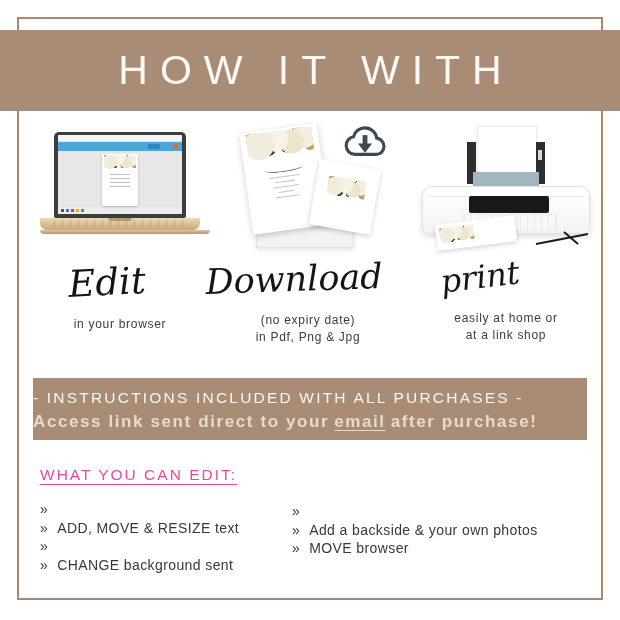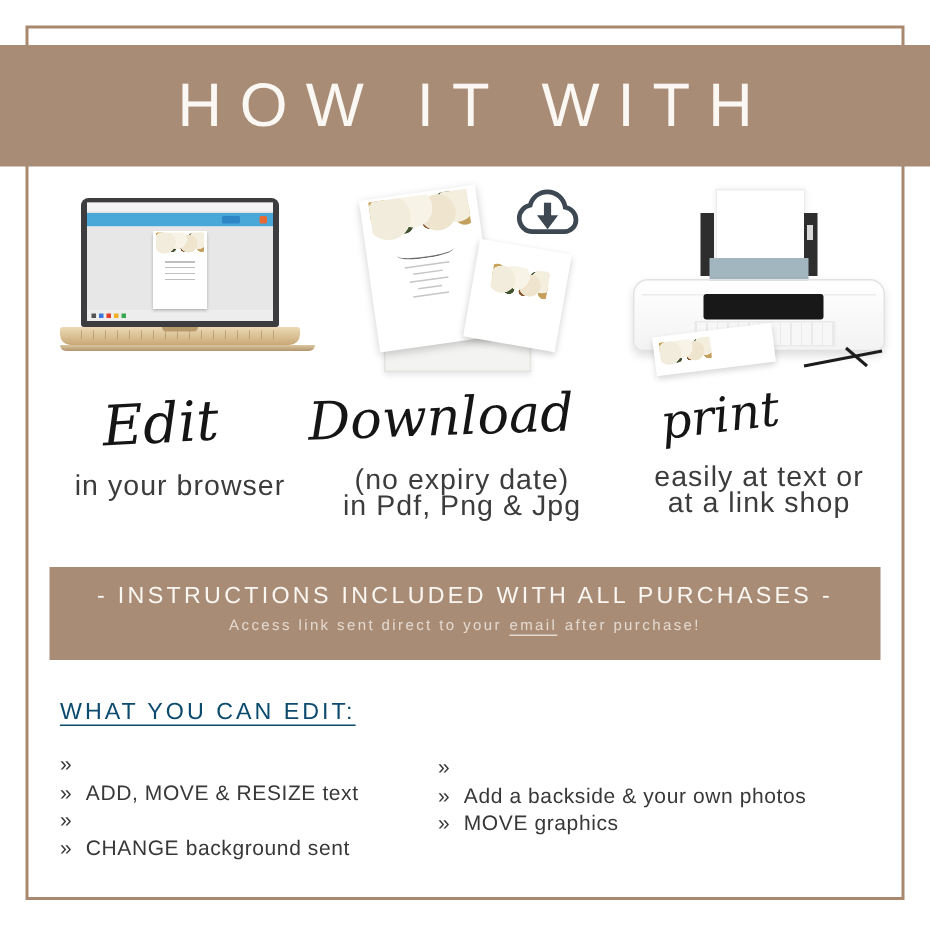--- a/index.html
+++ b/index.html
@@ -29,21 +29,21 @@
   .step.s2{left:216px;}
   .step.s3{left:410px;width:192px;}
   .art{height:122px;position:relative;}
   .script{
     font-family:"DejaVu Serif", serif;font-style:italic;
     color:#151515;height:58px;line-height:58px;
   }
   .s1 .script{font-size:37px;transform:translateX(-13px) rotate(-3deg);}
   .s2 .script{font-size:35px;transform:translateX(-14px) rotate(-2deg);}
   .s3 .script{font-size:32px;transform:translateX(-26px) rotate(-7deg);}
-  .caption{font-size:19px;line-height:17px;letter-spacing:0.7px;color:#3c3c3c;font-weight:300;margin-top:4px;}
+  .caption{font-size:12px;line-height:17px;letter-spacing:0.7px;color:#3c3c3c;font-weight:300;margin-top:4px;}
 
   
   .laptop{width:160px;margin:8px auto 0;}
   .lt-screen{width:132px;height:86px;margin:0 auto;background:#3d3d3f;border-radius:5px 5px 2px 2px;padding:3px 4px 4px;box-sizing:border-box;}
   .lt-display{width:100%;height:100%;background:#fff;display:flex;flex-direction:column;overflow:hidden;}
   .lt-tabbar{height:6px;background:#f4f4f4;border-bottom:1px solid #e2e2e2;}
   .lt-toolbar{height:9px;background:#49a8d8;position:relative;}
   .lt-toolbar::before{content:"";position:absolute;right:22px;top:2px;width:12px;height:5px;background:#2e86c5;border-radius:1px;}
   .lt-toolbar::after{content:"";position:absolute;right:4px;top:2px;width:5px;height:5px;background:#e86a32;border-radius:1px;}
   .lt-canvas{flex:1;background:#e7e7e7;position:relative;}
@@ -99,30 +99,30 @@
   .pr-body::before{content:"";position:absolute;left:5px;right:5px;top:9px;border-top:1px solid #ebebeb;}
   .pr-slot{position:absolute;left:47px;top:70px;width:80px;height:17px;background:#181818;border-radius:2px;}
   .pr-flap{position:absolute;left:41px;top:88px;width:92px;height:15px;background:#f7f7f7;border:1px solid #eaeaea;background-image:repeating-linear-gradient(90deg,#e9e9e9 0 1px, transparent 1px 7px);}
   .pr-sheet{position:absolute;left:14px;top:94px;width:80px;height:26px;background:#fff;transform:rotate(-7deg);box-shadow:0 2px 4px rgba(0,0,0,.16);}
   .pr-sheet .floral{position:absolute;left:4px;top:4px;width:34px;height:18px;}
   .pr-cable{position:absolute;right:0px;bottom:2px;width:56px;height:18px;}
 
   
   .inst-banner{
     position:absolute;left:33px;top:378px;width:554px;height:62px;
-    background:#a98c76;text-align:center;color:#faf6f1;
+    background:#a98c76;text-align:left;color:#faf6f1;
   }
   .inst-line1{font-size:15.5px;letter-spacing:2.2px;margin-top:11px;font-weight:300;}
-  .inst-line2{font-size:10px;letter-spacing:1.6px;margin-top:5px;color:#e6dacf;font-weight:400;}
+  .inst-line2{font-size:17px;letter-spacing:1.6px;margin-top:5px;color:#e6dacf;font-weight:700;}
   .email-link{text-decoration:underline;text-underline-offset:3px;margin:0 5px;color:#e6dacf;}
 
   
   .edit-heading{
     position:absolute;left:40px;top:466px;font-size:15.5px;letter-spacing:2px;
-    color:#0c4a6e;text-decoration:underline;text-underline-offset:4px;font-weight:400;
+    color:#ec4899;text-decoration:underline;text-underline-offset:4px;font-weight:400;
   }
   .edit-list{position:absolute;list-style:none;margin:0;padding:0;font-size:14px;color:#383838;}
   .edit-list li{display:flex;gap:9px;line-height:18px;margin-bottom:0.5px;letter-spacing:0.4px;font-weight:300;}
   .edit-list .b{color:#3a3a3a;}
   .list-left{left:40px;top:500px;}
   .list-right{left:292px;top:502px;}
 </style>
 </head>
 <body>
 
@@ -210,21 +210,21 @@
         <div class="floral"></div>
       </div>
       <svg class="pr-cable" viewBox="0 0 56 18">
         <path d="M2 16 L54 6" stroke="#1c1c1c" stroke-width="2" fill="none"></path>
         <path d="M30 4 L44 16" stroke="#1c1c1c" stroke-width="2" fill="none"></path>
       </svg>
     </div>
   </div>
   <div class="script">print</div>
   <div class="caption">
-    <div>easily at text or</div>
+    <div>easily at home or</div>
     <div>at a link shop</div>
   </div>
 </div>
 
 <section class="inst-banner">
   <div class="inst-line1">- INSTRUCTIONS INCLUDED WITH ALL PURCHASES -</div>
   <div class="inst-line2">
     <span>Access link sent direct to your</span><span class="email-link">email</span><span>after purchase!</span>
   </div>
 </section>
@@ -251,15 +251,15 @@
 <ul class="edit-list list-right">
   <li>
       <span class="b">»</span>
     </li>
   <li>
       <span class="b">»</span>
       <span>Add a backside &amp; your own photos</span>
     </li>
   <li>
       <span class="b">»</span>
-      <span>MOVE graphics</span>
+      <span>MOVE browser</span>
     </li>
 </ul>
 
 </body></html>

